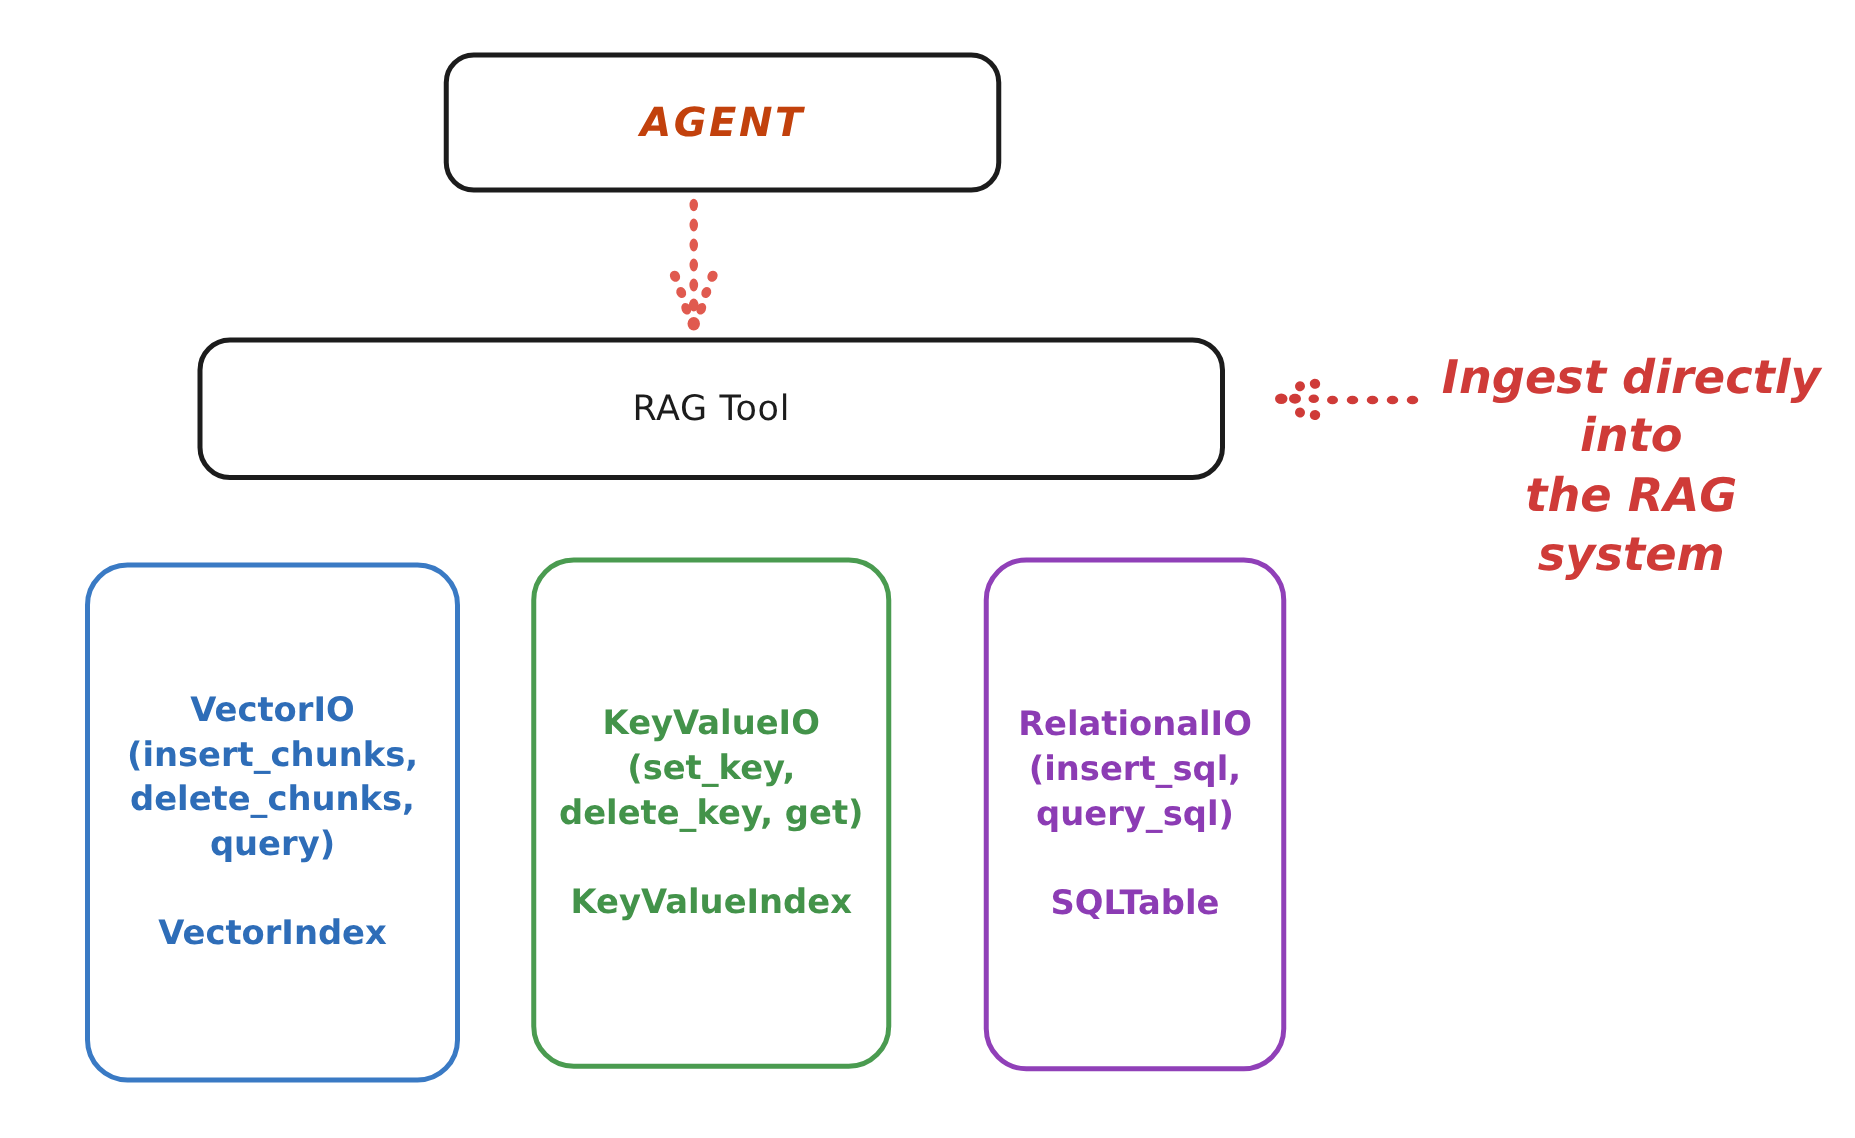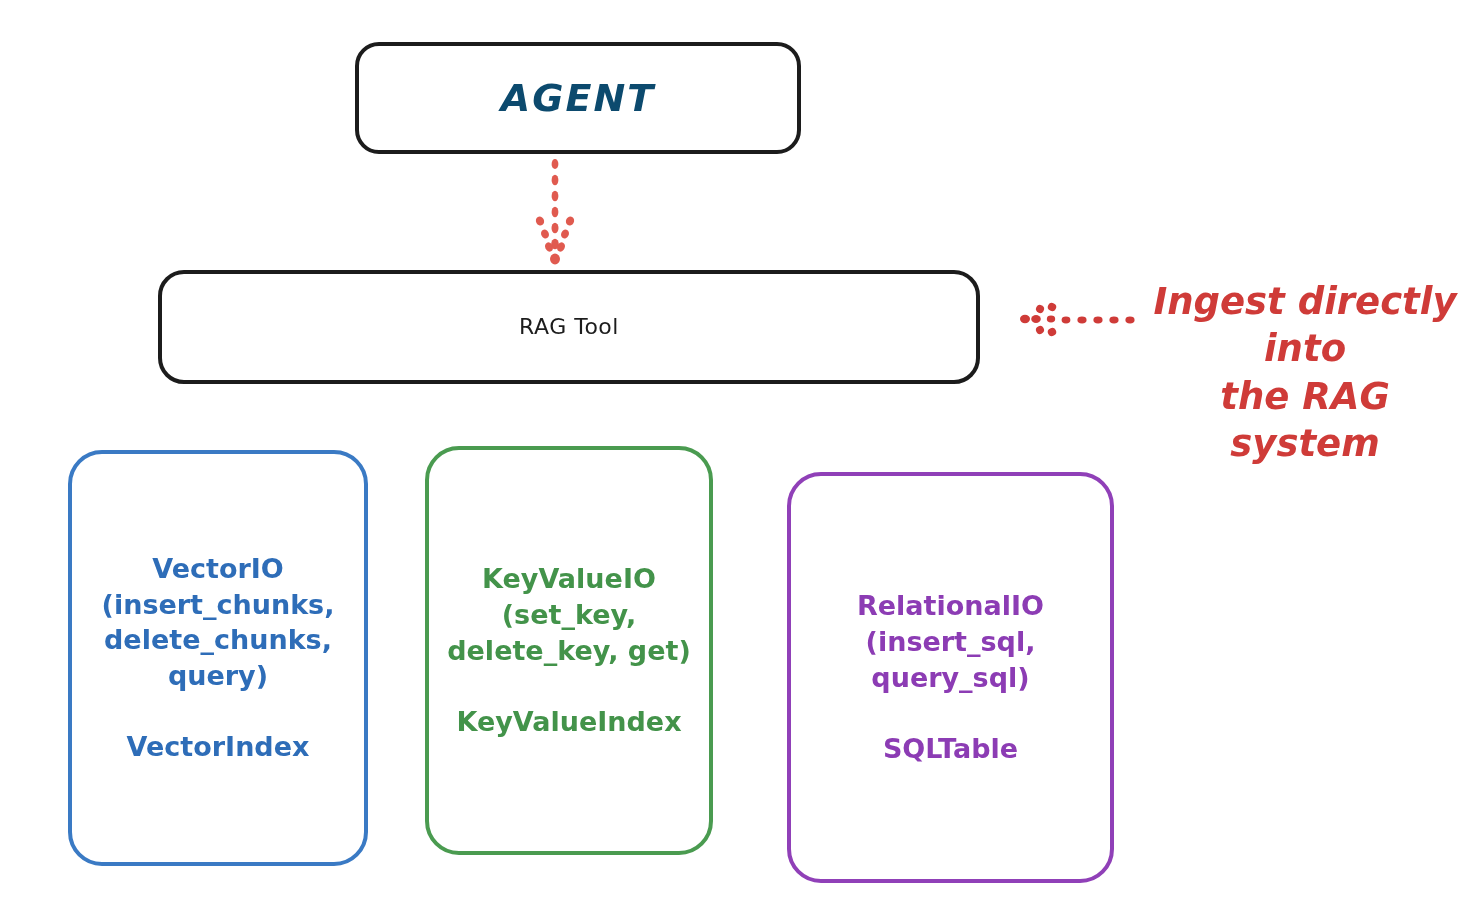--- a/index.html
+++ b/index.html
@@ -39,35 +39,35 @@
   }
   #agent-box {
     left: 355px;
     top: 42px;
     width: 446px;
     height: 112px;
     border-radius: 24px;
   }
   #agent-box .node-label {
     font-family: "DejaVu Sans", sans-serif;
-    font-size: 38px;
+    font-size: 32px;
     font-style: italic;
     font-weight: 700;
     letter-spacing: 2px;
-    color: #0c4a6e;
+    color: #c2410c;
   }
   #ragtool-box {
     left: 158px;
     top: 270px;
     width: 822px;
     height: 114px;
     border-radius: 26px;
   }
   #ragtool-box .node-label {
-    font-size: 22px;
+    font-size: 28px;
     font-weight: 400;
     color: #1c1c1c;
     letter-spacing: 0.5px;
   }
 
   
   .box-color {
     border-width: 4px;
     border-style: solid;
     border-radius: 34px;
@@ -95,24 +95,23 @@
     top: 446px;
     width: 288px;
     height: 409px;
     border-color: #4a9b50;
   }
   #keyvalueio-box .node-label { color: #43934a; }
 
   #relationalio-box {
     left: 787px;
     top: 446px;
-    width: 327px;
+    width: 242px;
     height: 411px;
     border-color: #9040b8;
-    margin-top: 26px;
   }
   #relationalio-box .node-label { color: #8c3cb4; }
 
   
   .connector {
     position: absolute;
     pointer-events: none;
   }
   #agent-to-ragtool-arrow {
     left: 500px;

